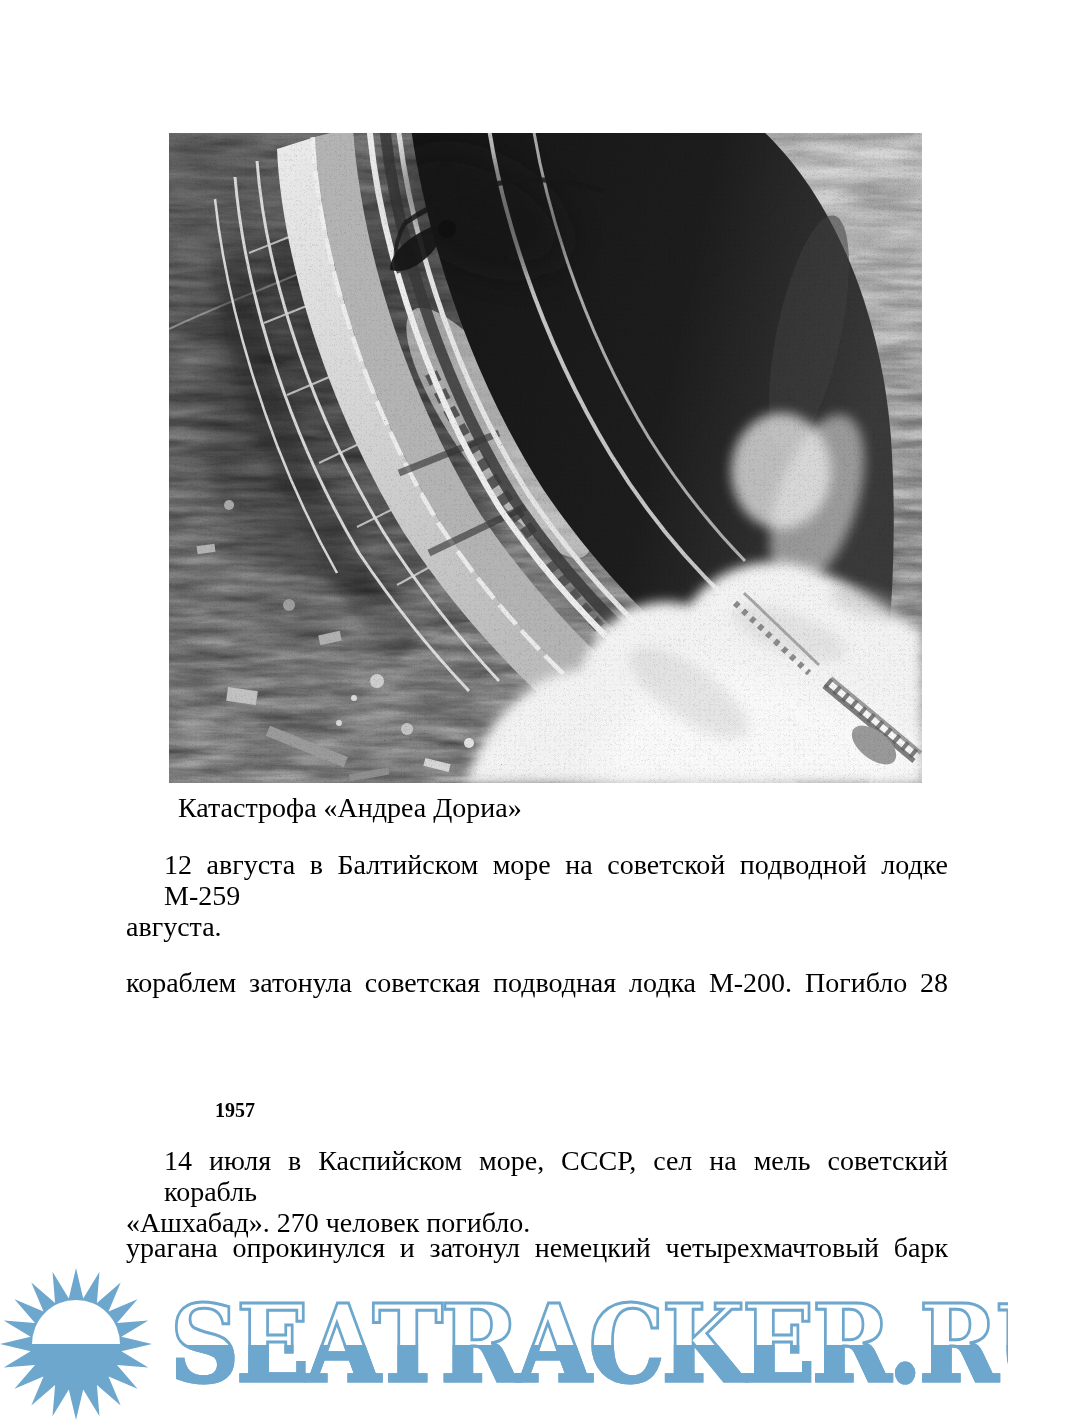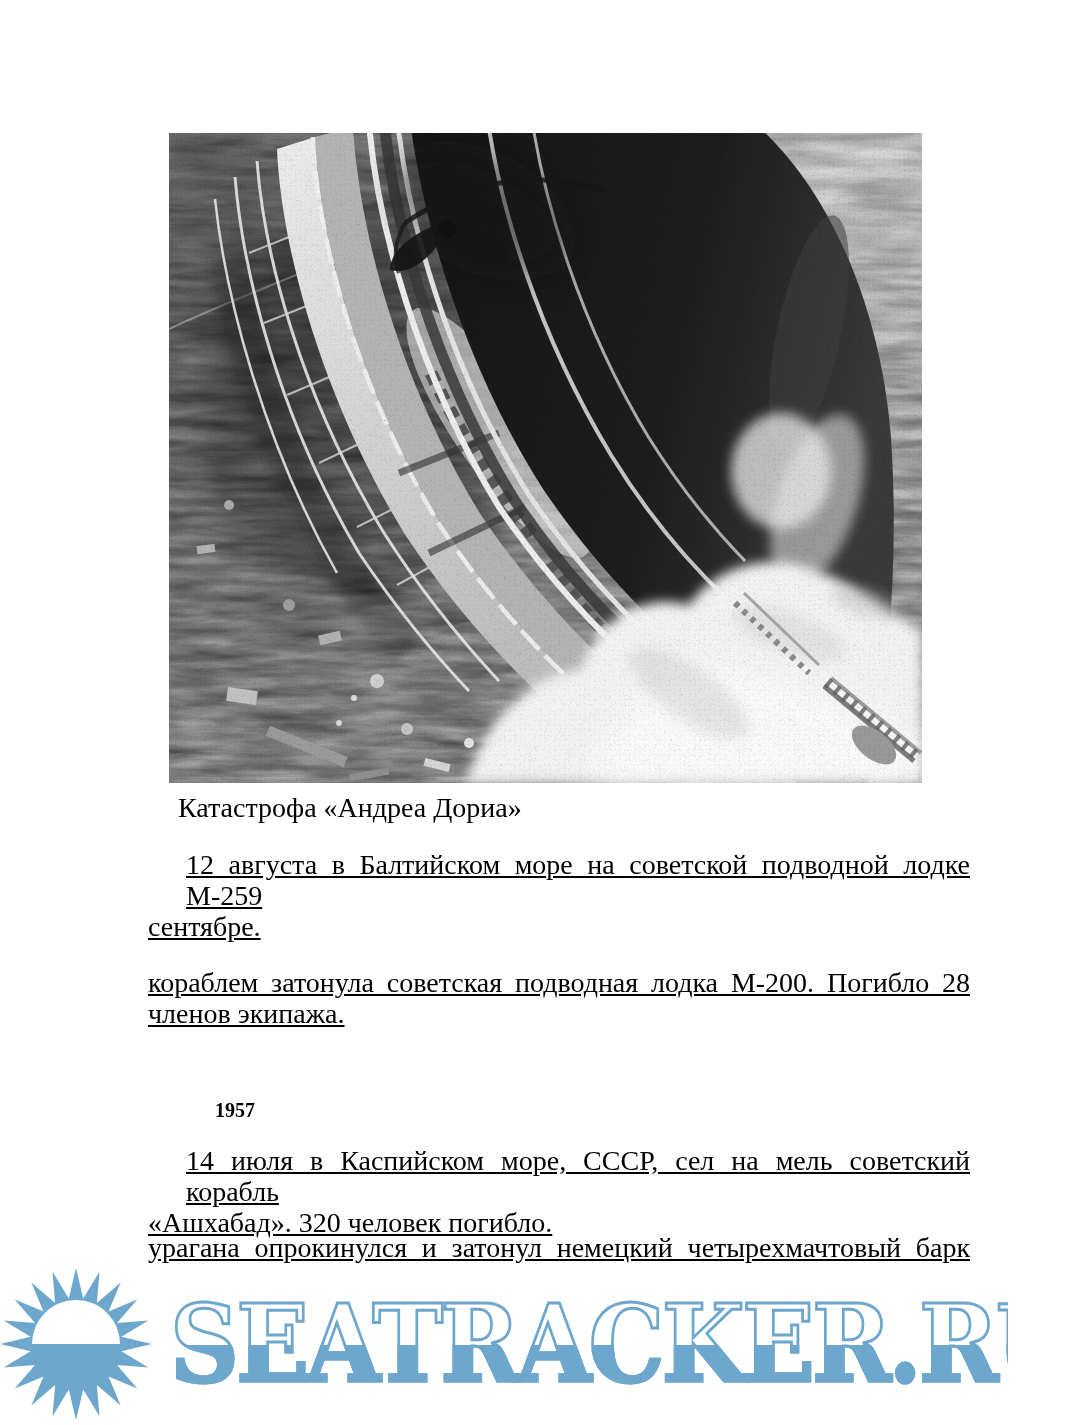--- a/index.html
+++ b/index.html
@@ -2,21 +2,21 @@
 <html><head>
 <meta charset="utf-8">
 <style>
   html,body{margin:0;padding:0;background:#ffffff;}
   .page{position:relative;width:1008px;height:1425px;background:#ffffff;overflow:hidden;
         font-family:"Liberation Serif","DejaVu Serif",serif;color:#000000;}
   .photo{position:absolute;left:169px;top:133px;width:753px;height:650px;}
   .photo svg{display:block;}
   .caption{position:absolute;left:140px;top:792px;width:822px;padding-left:38px;
            font-size:28px;line-height:31px;text-align:left;box-sizing:border-box;}
-  .para{position:absolute;left:148px;width:822px;text-decoration:underline;}
+  .para{position:absolute;left:126px;width:822px;}
   .line{font-size:28px;line-height:31px;text-align:justify;text-align-last:justify;}
   .line.first{padding-left:38px;}
   .line.end{text-align-last:left;}
   .p1{top:849px;} .p2{top:967px;} .p3{top:1145px;} .p4{top:1232px;}
   .year{position:absolute;left:140px;top:1094px;width:822px;padding-left:75px;
         font-size:20px;line-height:33px;font-weight:bold;}
   
   .wm-text{position:absolute;left:170px;top:1291px;white-space:nowrap;
            font-family:"DejaVu Serif",serif;font-weight:bold;font-size:106px;line-height:106px;
            letter-spacing:-3px;transform:scaleX(0.9);transform-origin:left top;}
@@ -160,33 +160,32 @@
       </g>
 
       <rect width="753" height="650" filter="url(#grain)" opacity="0.3"></rect>
     </svg>
   </div>
 
   <div class="caption">Катастрофа «Андреа Дориа»</div>
 
   <div class="para p1">
     <div class="line first">12 августа в Балтийском море на советской подводной лодке М-259</div>
-    <div class="line end">сентябре.</div>
+    <div class="line end">августа.</div>
   </div>
 
   <div class="para p2">
     <div class="line">кораблем затонула советская подводная лодка М-200. Погибло 28</div>
-    <div class="line end">членов экипажа.</div>
   </div>
 
   <div class="year">1957</div>
 
   <div class="para p3">
     <div class="line first">14 июля в Каспийском море, СССР, сел на мель советский корабль</div>
-    <div class="line end">«Ашхабад». 320 человек погибло.</div>
+    <div class="line end">«Ашхабад». 270 человек погибло.</div>
   </div>
 
   <div class="para p4">
     <div class="line">урагана опрокинулся и затонул немецкий четырехмачтовый барк</div>
   </div>
 
   <div class="sun">
     <svg width="192" height="192" viewBox="0 0 192 192">
       <polygon id="sun-rays" points="172.0,96.0 141.4,103.2 168.3,119.5 137.0,116.9 157.5,140.7 128.5,128.5 140.7,157.5 116.9,137.0 119.5,168.3 103.2,141.4 96.0,172.0 88.8,141.4 72.5,168.3 75.1,137.0 51.3,157.5 63.5,128.5 34.5,140.7 55.0,116.9 23.7,119.5 50.6,103.2 20.0,96.0 50.6,88.8 23.7,72.5 55.0,75.1 34.5,51.3 63.5,63.5 51.3,34.5 75.1,55.0 72.5,23.7 88.8,50.6 96.0,20.0 103.2,50.6 119.5,23.7 116.9,55.0 140.7,34.5 128.5,63.5 157.5,51.3 137.0,75.1 168.3,72.5 141.4,88.8" fill="#6ea7cd"></polygon>
       <path d="M52,96 A44,44 0 0 1 140,96 Z" fill="#ffffff"></path>

